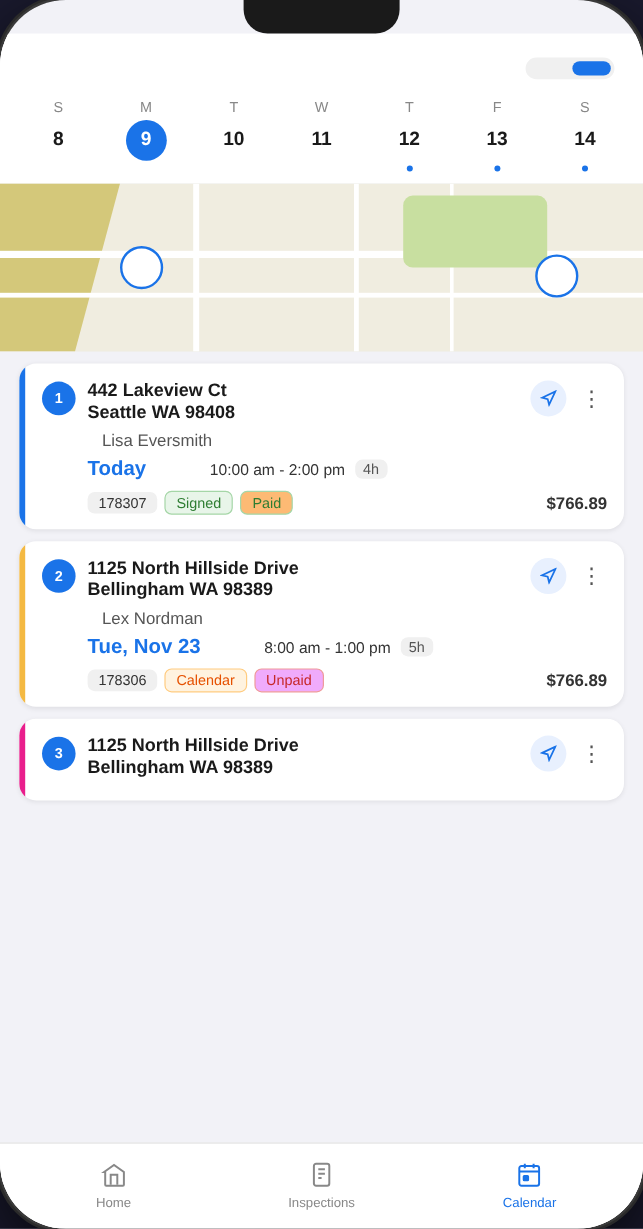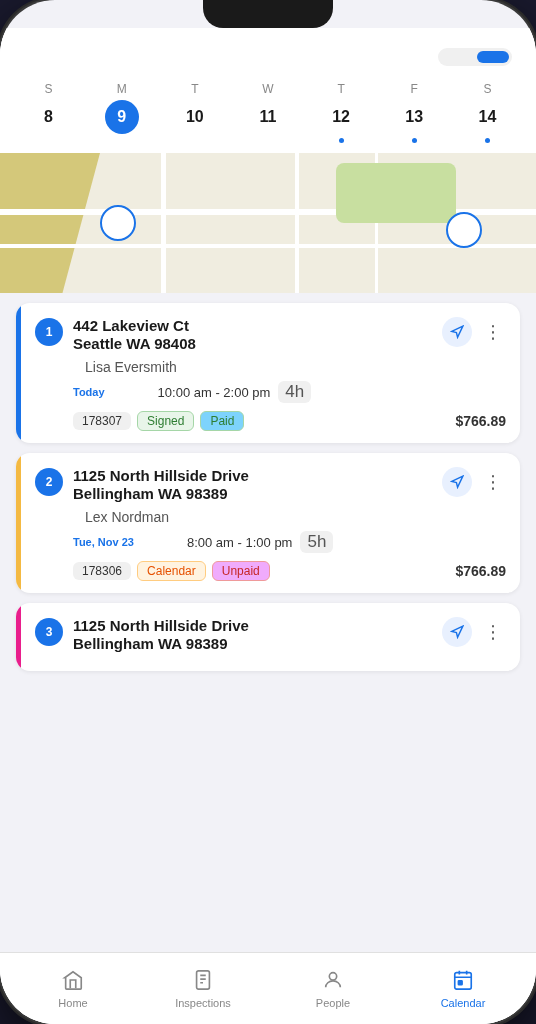--- a/index.html
+++ b/index.html
@@ -286,31 +286,31 @@
       margin-left: 50px;
     }
     .card-time-row {
       display: flex;
       align-items: center;
       gap: 8px;
       margin-bottom: 8px;
       margin-left: 38px;
     }
     .time-today {
-      font-size: 11px;
+      font-size: 17px;
       font-weight: 600;
       color: #1a73e8;
     }
     .time-range {
       font-size: 13px;
       color: #333;
       margin-left: 45px;
     }
     .time-duration {
-      font-size: 17px;
+      font-size: 12px;
       color: #555;
       background: #f0f0f0;
       border-radius: 6px;
       padding: 1px 7px;
     }
     .card-badges-row {
       display: flex;
       align-items: center;
       justify-content: space-between;
       margin-left: 38px;
@@ -329,21 +329,21 @@
     .badge-id {
       background: #f0f0f0;
       color: #333;
     }
     .badge-signed {
       background: #e8f5e9;
       color: #2e7d32;
       border: 1px solid #a5d6a7;
     }
     .badge-paid {
-      background: #7dd3fc;
+      background: #fdba74;
       color: #2e7d32;
       border: 1px solid #a5d6a7;
     }
     .badge-unsigned {
       background: #fff3e0;
       color: #e65100;
       border: 1px solid #ffcc80;
     }
     .badge-unpaid {
       background: #f0abfc;
@@ -567,27 +567,20 @@
           </div>
           <div class="nav-item">
             <div class="nav-icon"><svg width="22" height="22" viewBox="0 0 24 24" fill="none" stroke="currentColor" stroke-width="1.8">
                 <rect x="5" y="2" width="14" height="20" rx="2"></rect>
                 <line x1="9" y1="7" x2="15" y2="7"></line>
                 <line x1="9" y1="11" x2="15" y2="11"></line>
                 <line x1="9" y1="15" x2="12" y2="15"></line>
               </svg></div>
             <span class="nav-label">Inspections</span>
           </div>
-          <div class="nav-item">
-            <div class="nav-icon"><svg width="22" height="22" viewBox="0 0 24 24" fill="none" stroke="currentColor" stroke-width="1.8">
-                <circle cx="12" cy="8" r="4"></circle>
-                <path d="M4 20c0-4 3.6-7 8-7s8 3 8 7"></path>
-              </svg></div>
-            <span class="nav-label">People</span>
-          </div>
           <div class="nav-item active">
             <div class="nav-icon"><svg width="22" height="22" viewBox="0 0 24 24" fill="none" stroke="currentColor" stroke-width="1.8">
                 <rect x="3" y="4" width="18" height="18" rx="2"></rect>
                 <line x1="3" y1="9" x2="21" y2="9"></line>
                 <line x1="8" y1="2" x2="8" y2="6"></line>
                 <line x1="16" y1="2" x2="16" y2="6"></line>
                 <rect x="7" y="13" width="4" height="4" rx="0.5" fill="currentColor"></rect>
               </svg></div>
             <span class="nav-label">Calendar</span>
           </div>

